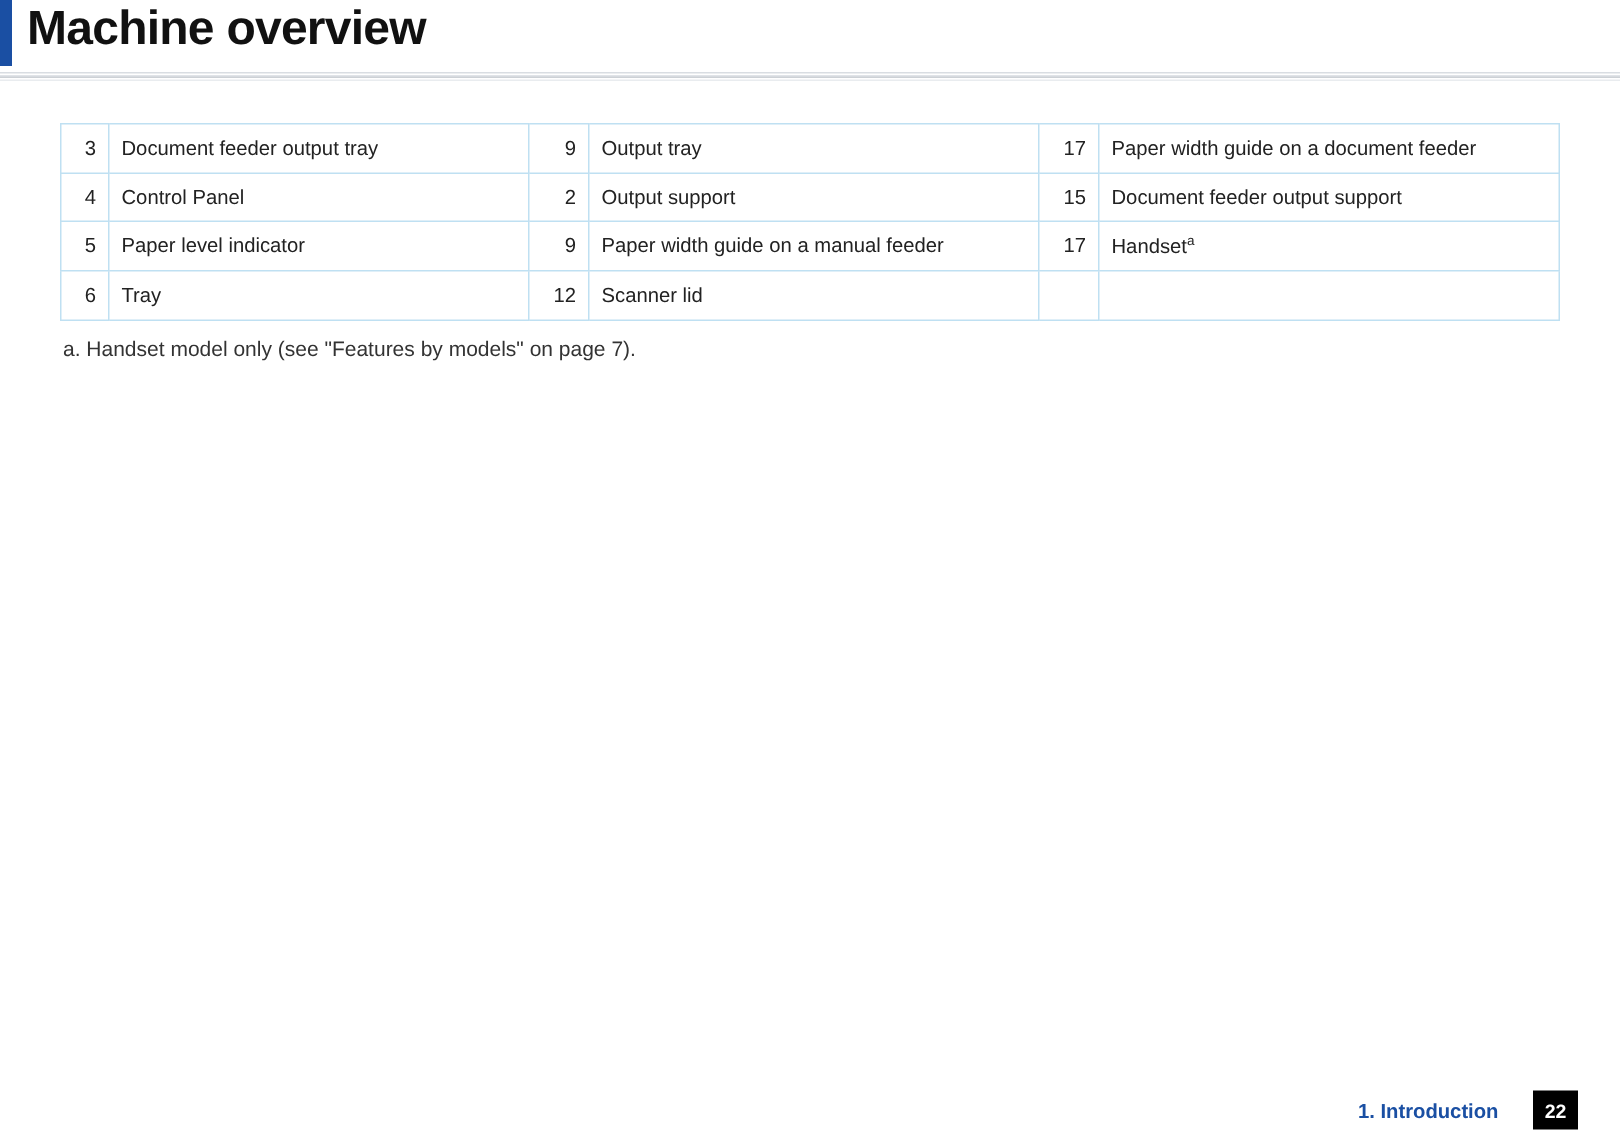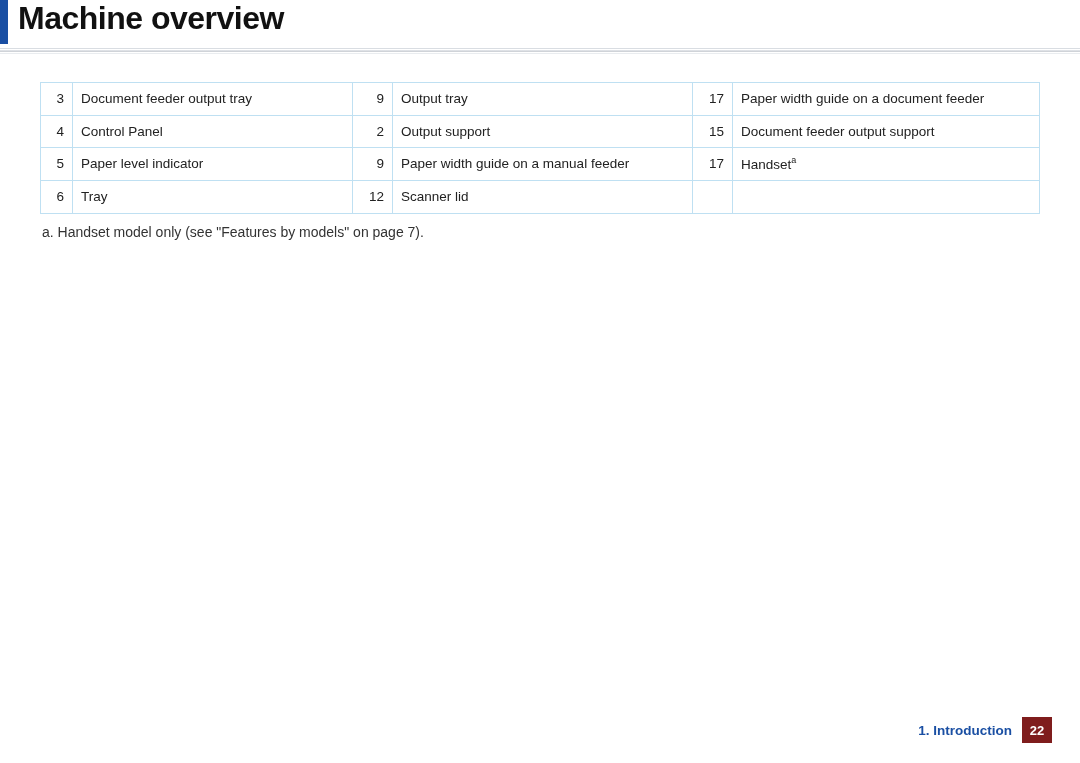--- a/index.html
+++ b/index.html
@@ -23,23 +23,23 @@
   table.parts col.num3 { width: 40px; }
   table.parts col.desc3 { width: auto; }
   table.parts td { border: 1px solid #bfe0f2; padding: 7px 8px 7px 8px; font-size: 13.5px; line-height: 1.3; vertical-align: middle; }
   table.parts td.num { text-align: right; padding-right: 8px; }
   table.parts td.text { text-align: left; }
   table.parts tr:last-child td.empty { background: #fff; }
   sup.fn { font-size: 9px; vertical-align: super; }
 
   .footnote { margin-top: 10px; font-size: 14px; color: #333; padding-left: 2px; }
 
-  .footer { position: absolute; right: 28px; bottom: 18px; display: flex; align-items: center; gap: 10px; justify-content: center; }
+  .footer { position: absolute; right: 28px; bottom: 8px; display: flex; align-items: center; gap: 23px; justify-content: center; }
   .chapter { font-size: 13.5px; font-weight: 700; color: #1a4fa3; }
-  .pagebox { width: 30px; height: 26px; background: #7f1d1d; color: #fff; font-size: 13px; font-weight: 600; display: flex; align-items: center; justify-content: center; }
+  .pagebox { width: 30px; height: 26px; background: #000000; color: #fff; font-size: 13px; font-weight: 600; display: flex; align-items: center; justify-content: center; }
 </style>
 </head>
 <body>
 
 <div class="page">
 
   <div class="header">
     <div class="blue-bar"></div>
     <h1 class="title">Machine overview</h1>
     <div class="rule-wrap">

